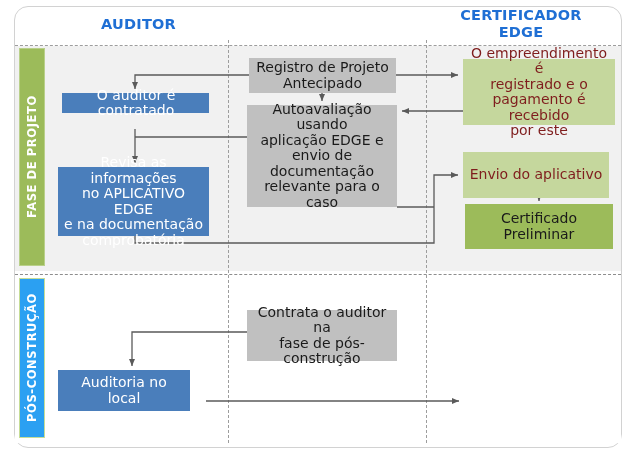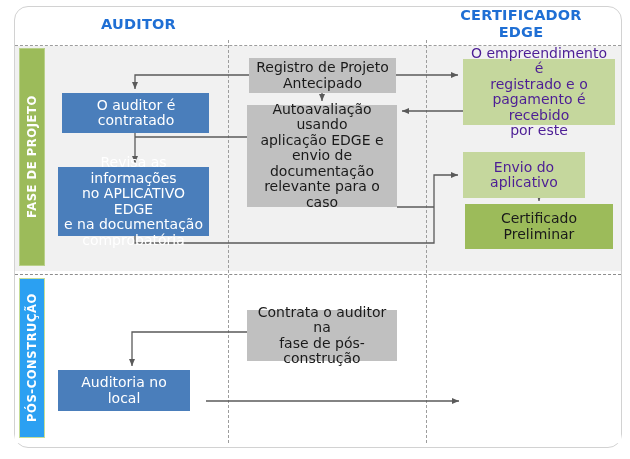--- a/index.html
+++ b/index.html
@@ -126,29 +126,29 @@
     align-items: center;
     justify-content: center;
     text-align: center;
     font-size: 14px;
     line-height: 15.5px;
     padding: 2px 5px;
     white-space: pre-line;
   }
   .box.blue  { background: #4a7ebb; color: #ffffff; }
   .box.gray  { background: #c0c0c0; color: #1a1a1a; }
-  .box.lgreen{ background: #c5d79d; color: #4c1d95; }
+  .box.lgreen{ background: #c5d79d; color: #7f1d1d; }
   .box.dgreen{ background: #9cbb5a; color: #1a1a1a; }
 
-  #box-auditor-contratado   { left: 62px;  top: 93px;  width: 147px; height: 40px; padding-left: 6px; }
+  #box-auditor-contratado   { left: 62px;  top: 93px;  width: 147px; height: 20px; padding-left: 6px; }
   #box-revisa               { left: 58px;  top: 167px; width: 151px; height: 69px; }
   #box-registro             { left: 249px; top: 58px;  width: 147px; height: 35px; }
   #box-autoavaliacao        { left: 247px; top: 105px; width: 150px; height: 102px; }
   #box-empreendimento       { left: 463px; top: 59px;  width: 152px; height: 66px; }
-  #box-envio-aplicativo     { left: 463px; top: 152px; width: 122px; height: 46px; }
+  #box-envio-aplicativo     { left: 463px; top: 152px; width: 146px; height: 46px; }
   #box-certificado-prelim   { left: 465px; top: 204px; width: 148px; height: 45px; }
   #box-auditoria-local      { left: 58px;  top: 370px; width: 132px; height: 41px; }
   #box-contrata-auditor     { left: 247px; top: 310px; width: 150px; height: 51px; }
   #box-certificacao-edge    { left: 464px; top: 378px; width: 148px; height: 48px; }
 
   
   #connectors {
     position: absolute;
     left: 0; top: 0;
     width: 630px; height: 459px;

